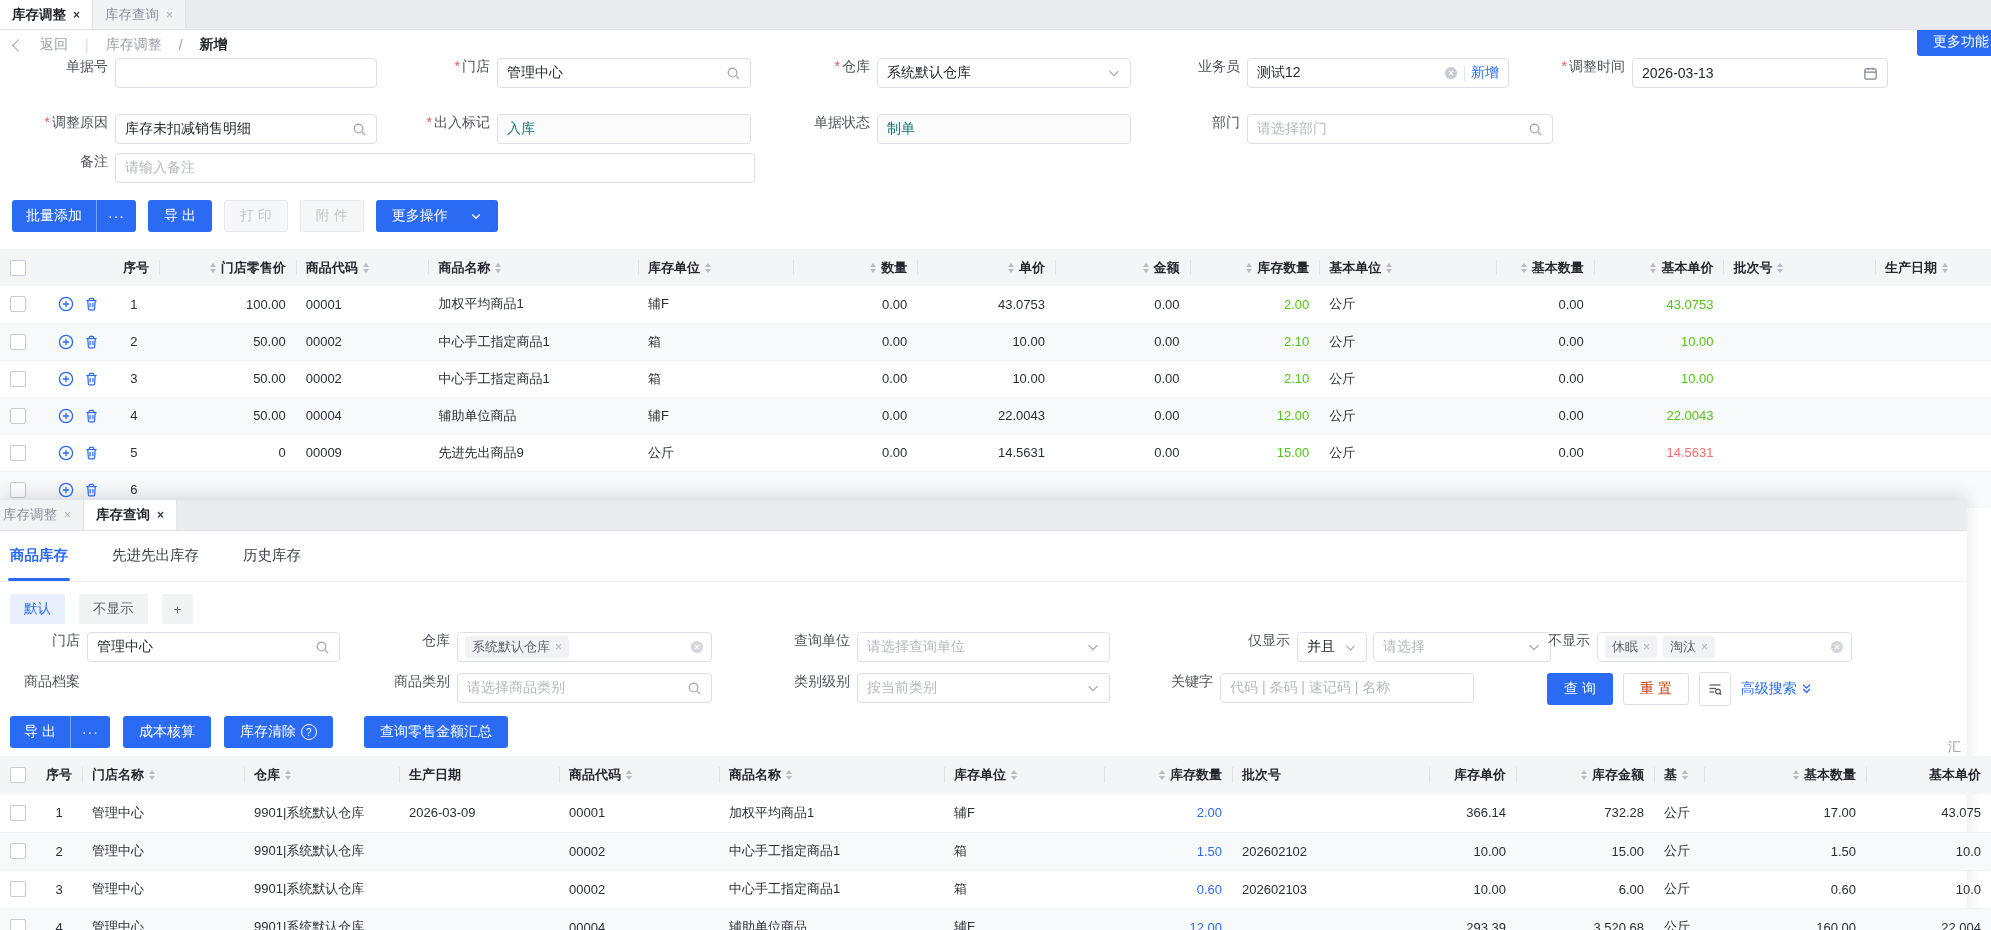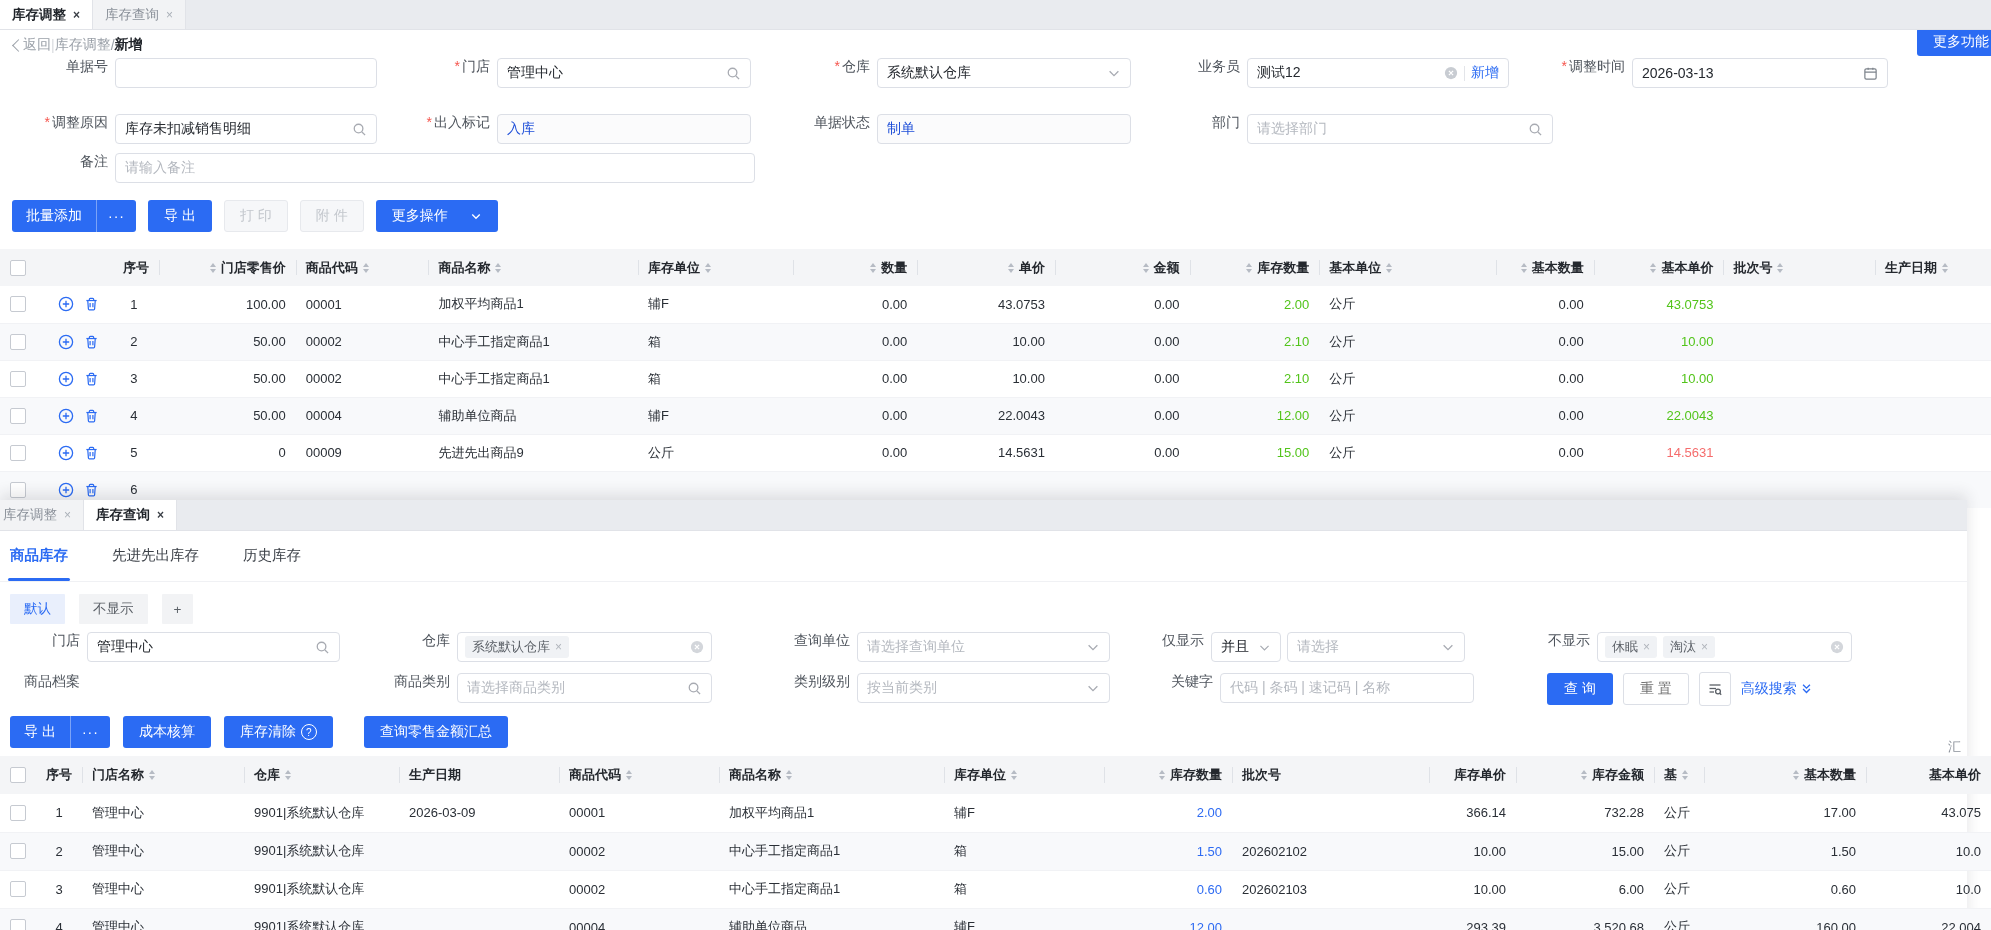--- a/index.html
+++ b/index.html
@@ -7,45 +7,45 @@
        font-family:"Liberation Sans","DejaVu Sans",sans-serif;color:#2a2f36;font-size:14px}
   
   .tabbar{position:absolute;left:0;top:0;width:100%;height:29px;background:#e9ebef;
           border-bottom:1px solid #e1e3e8;display:flex;align-items:stretch;z-index:1}
   .tab{display:flex;align-items:center;gap:7px;padding:0 12px;font-size:13.5px;color:#8a9099;
        background:#f2f3f5;border-right:1px solid #e1e3e8;cursor:pointer}
   .tab .x{font-size:12px;color:#aab0b8}
   .tab.active{background:#fff;color:#1f2329;font-weight:bold}
   .tab.active .x{color:#3a3f46}
   
-  .crumb{position:absolute;left:14px;top:36px;display:flex;align-items:center;gap:0;color:#9aa0a8;font-size:14px}
+  .crumb{position:absolute;left:14px;top:36px;display:flex;align-items:center;gap:17px;color:#9aa0a8;font-size:14px}
   .crumb .sep{color:#d7dade}
   .crumb .cur{color:#1f2329;font-weight:bold}
   .chev-left{display:inline-block;width:8px;height:8px;border-left:1.6px solid #9aa0a8;border-bottom:1.6px solid #9aa0a8;transform:rotate(45deg)}
   
   .fld{position:absolute;height:30px;display:flex;align-items:flex-start}
   .fld label{display:inline-block;text-align:right;color:#4e545c;margin-right:7px;white-space:nowrap;flex:none}
   .star{color:#f5554d;margin-right:2px}
   .ibox{height:30px;border:1px solid #dcdfe6;border-radius:4px;background:#fff;display:flex;
         align-items:center;padding:0 9px;box-sizing:border-box;gap:6px;overflow:hidden}
   .ibox .val{color:#25292f;white-space:nowrap;overflow:hidden;flex:1}
   .ibox .ph{color:#b4b8bf;white-space:nowrap;overflow:hidden;flex:1}
   .ibox.dis{background:#fbfbfc}
-  .ibox.dis .val{color:#1d4ed8}
+  .ibox.dis .val{color:#0f766e}
   .tag{background:#f0f2f5;border-radius:3px;height:22px;display:inline-flex;align-items:center;
        padding:0 7px;gap:5px;color:#5b6067;font-size:13px;flex:none}
   .tag .tx{color:#b0b5bc;font-size:12px}
   .vsep{width:1px;height:15px;background:#e3e5e9;flex:none}
   .link{color:#2b6bf3;white-space:nowrap;cursor:pointer}
   .icn{flex:none;display:block}
   
   .btn{display:inline-flex;align-items:center;justify-content:center;height:32px;border-radius:3px;
        padding:0 15px;font-size:14px;box-sizing:border-box;cursor:pointer;white-space:nowrap;border:1px solid transparent}
   .btn.primary{background:#2b6bf3;color:#fff}
-  .btn.plain{background:#fff;color:#737373;border-color:#dcdfe6}
+  .btn.plain{background:#fff;color:#c2410c;border-color:#dcdfe6}
   .btn.disabled{background:#f6f7f9;color:#c3c7cd;border-color:#e7e9ed;cursor:default}
   .split{display:inline-flex;border-radius:3px;overflow:hidden}
   .split .seg{background:#2b6bf3;color:#fff;height:32px;display:flex;align-items:center;padding:0 14px}
   .split .seg+.seg{border-left:1px solid rgba(255,255,255,.38);padding:0 11px;letter-spacing:1px}
   
   .grid{border-collapse:collapse;table-layout:fixed;font-size:13px}
   .grid th,.grid td{padding:0 10px;overflow:hidden;white-space:nowrap;box-sizing:border-box}
   .grid thead tr{background:#f4f5f7;height:37px}
   .grid thead th{font-weight:bold;color:#24282e;position:relative;text-align:left}
   .grid thead th.sepline::before{content:'';position:absolute;left:0;top:11px;bottom:11px;width:1px;background:#dfe2e7}
@@ -623,21 +623,21 @@
   </div>
   <div class="fld" style="left:770px;top:132px">
     <label style="width:80px"><span>查询单位</span></label>
     <div class="ibox" style="width:253px">
       <span class="ph">请选择查询单位</span>
       <svg class="icn" width="14" height="14" viewBox="0 0 16 16">
           <polyline points="3,6 8,11 13,6" fill="none" stroke="#a8abb2" stroke-width="1.5"></polyline>
         </svg>
     </div>
   </div>
-  <div class="fld" style="left:1124px;top:132px">
+  <div class="fld" style="left:1210px;top:132px">
     <label style="width:80px"><span>仅显示</span></label>
     <div class="ibox" style="width:70px">
       <span class="val">并且</span>
       <svg class="icn" width="13" height="13" viewBox="0 0 16 16">
           <polyline points="3,6 8,11 13,6" fill="none" stroke="#a8abb2" stroke-width="1.5"></polyline>
         </svg>
     </div>
     <div class="ibox" style="width:178px;margin-left:6px">
       <span class="ph">请选择</span>
       <svg class="icn" width="14" height="14" viewBox="0 0 16 16">

